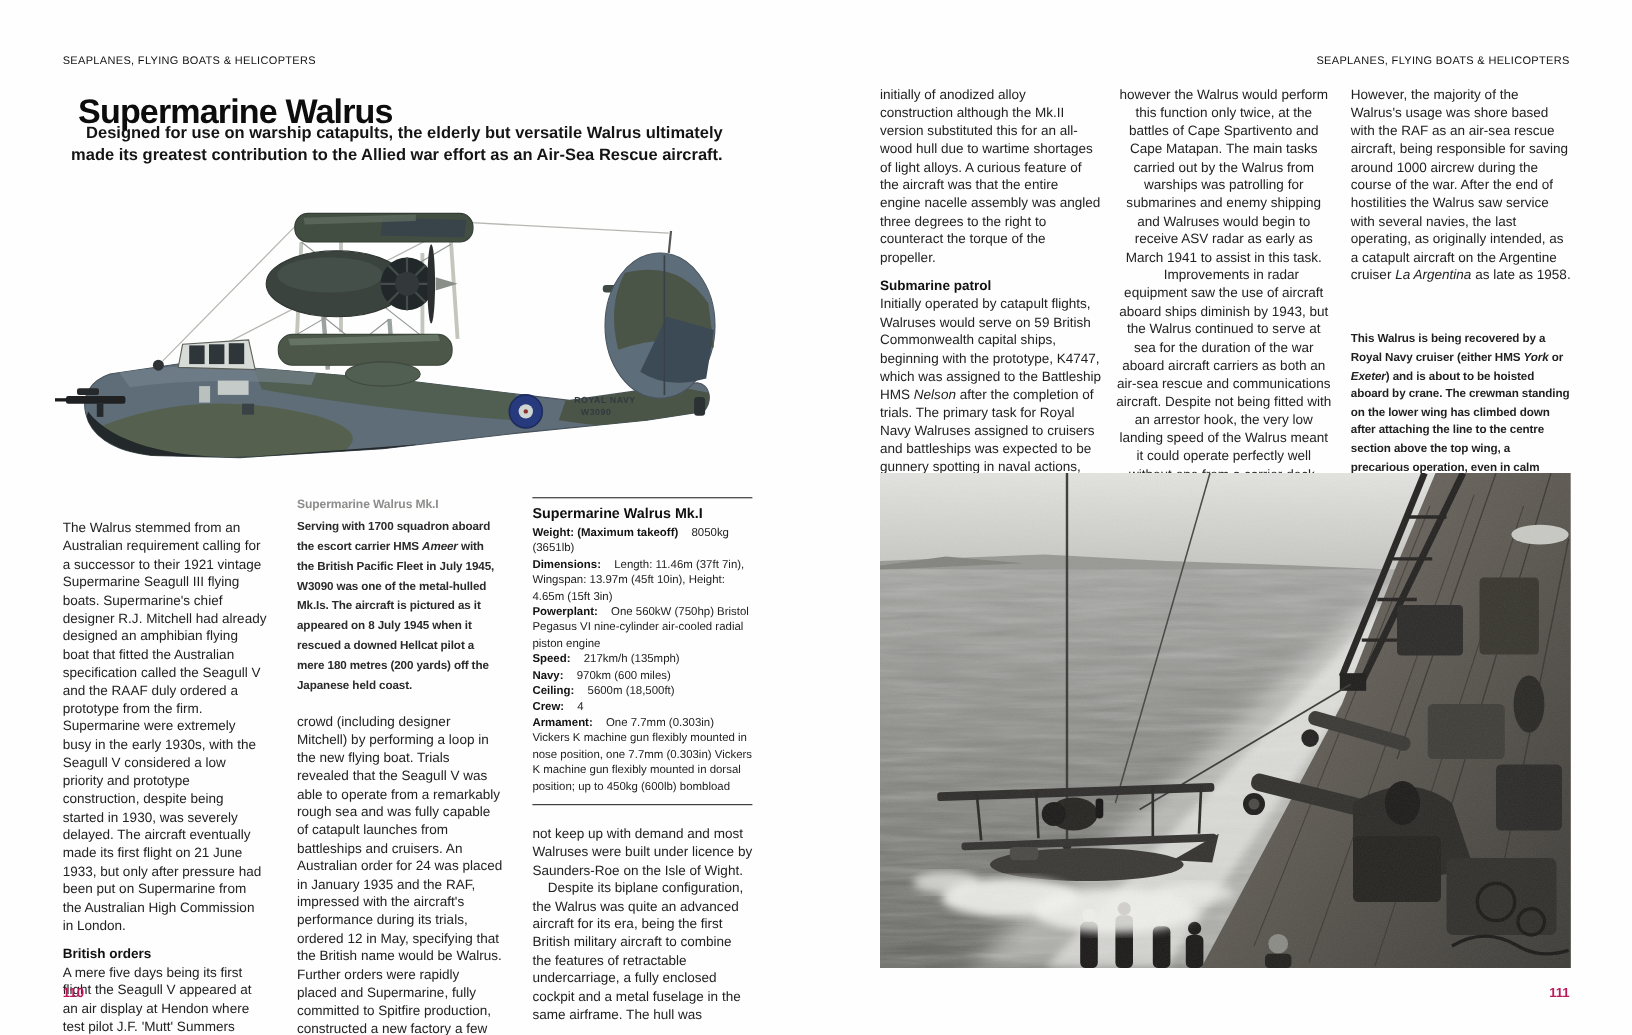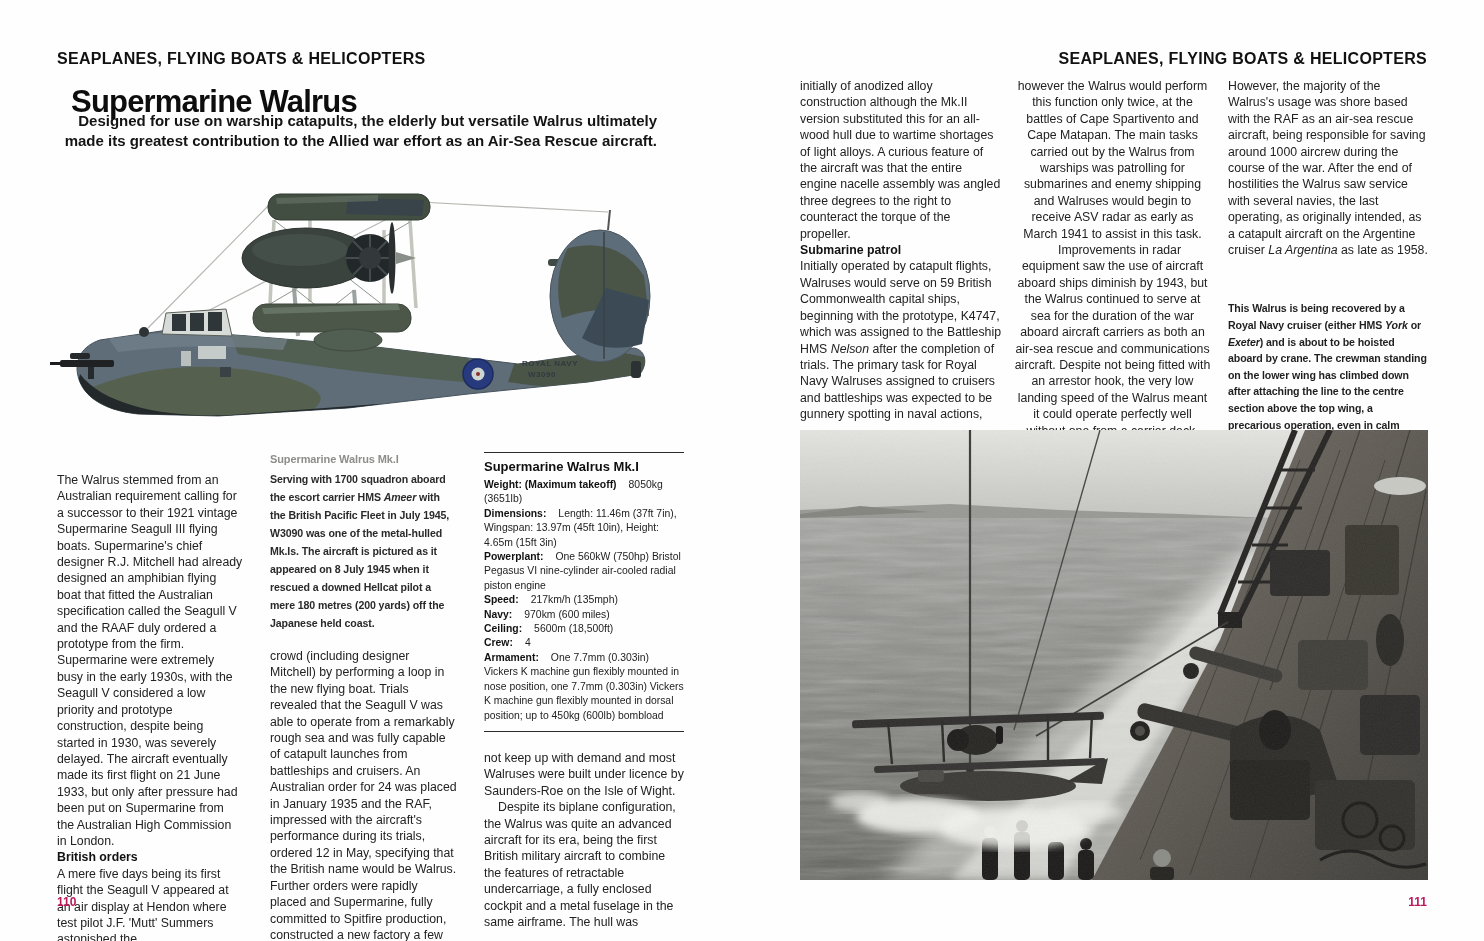--- a/index.html
+++ b/index.html
@@ -1,28 +1,28 @@
 <!DOCTYPE html>
 <html><head>
 <meta charset="utf-8">
 <style>
   html,body{margin:0;padding:0;background:#ffffff;}
   .spread{position:relative;width:1484px;height:941px;background:#fefefe;overflow:hidden;
           font-family:"Liberation Sans","DejaVu Sans",sans-serif;color:#1c1c1c;}
   .abs{position:absolute;}
-  .running-head{font-size:16px;font-weight:700;letter-spacing:.3px;color:#111;}
+  .running-head{font-size:10px;font-weight:400;letter-spacing:.3px;color:#111;}
   .page-num{font-size:12px;font-weight:700;color:#be185d;}
 
   .title{font-size:31px;font-weight:700;letter-spacing:-.8px;color:#0d0d0d;}
   .standfirst{font-size:15px;font-weight:700;line-height:1.35;color:#141414;width:600px;text-align:right;}
 
   .body-col{font-size:12.3px;line-height:16.4px;color:#222;}
   .body-col p{margin:0 0 0 0;}
   .body-col p.indent{text-indent:14px;}
-  .body-col h3{font-size:12.3px;line-height:16.4px;margin:0 0 0 0;font-weight:700;color:#111;}
+  .body-col h3{font-size:12.3px;line-height:16.4px;margin:10px 0 0 0;font-weight:700;color:#111;}
 
   .pic-caption{font-size:10.6px;font-weight:700;line-height:18px;letter-spacing:-.1px;color:#2a2a2a;}
   .pic-caption .cap-head{color:#8d8d8b;display:block;margin-bottom:2px;font-size:11px;}
   .pic-caption-right{font-size:10.6px;font-weight:700;line-height:16.6px;letter-spacing:-.1px;color:#1f1f1f;}
 
   .spec-box{border-top:1.5px solid #2b2b2b;border-bottom:1.5px solid #2b2b2b;padding:6px 0 8px 0;}
   .spec-title{font-size:13px;font-weight:700;margin:0 0 4px 0;color:#0f0f0f;}
   .spec-row{font-size:10.4px;line-height:14.4px;color:#222;}
   .spec-label{font-weight:700;margin-right:12px;color:#111;}
 

